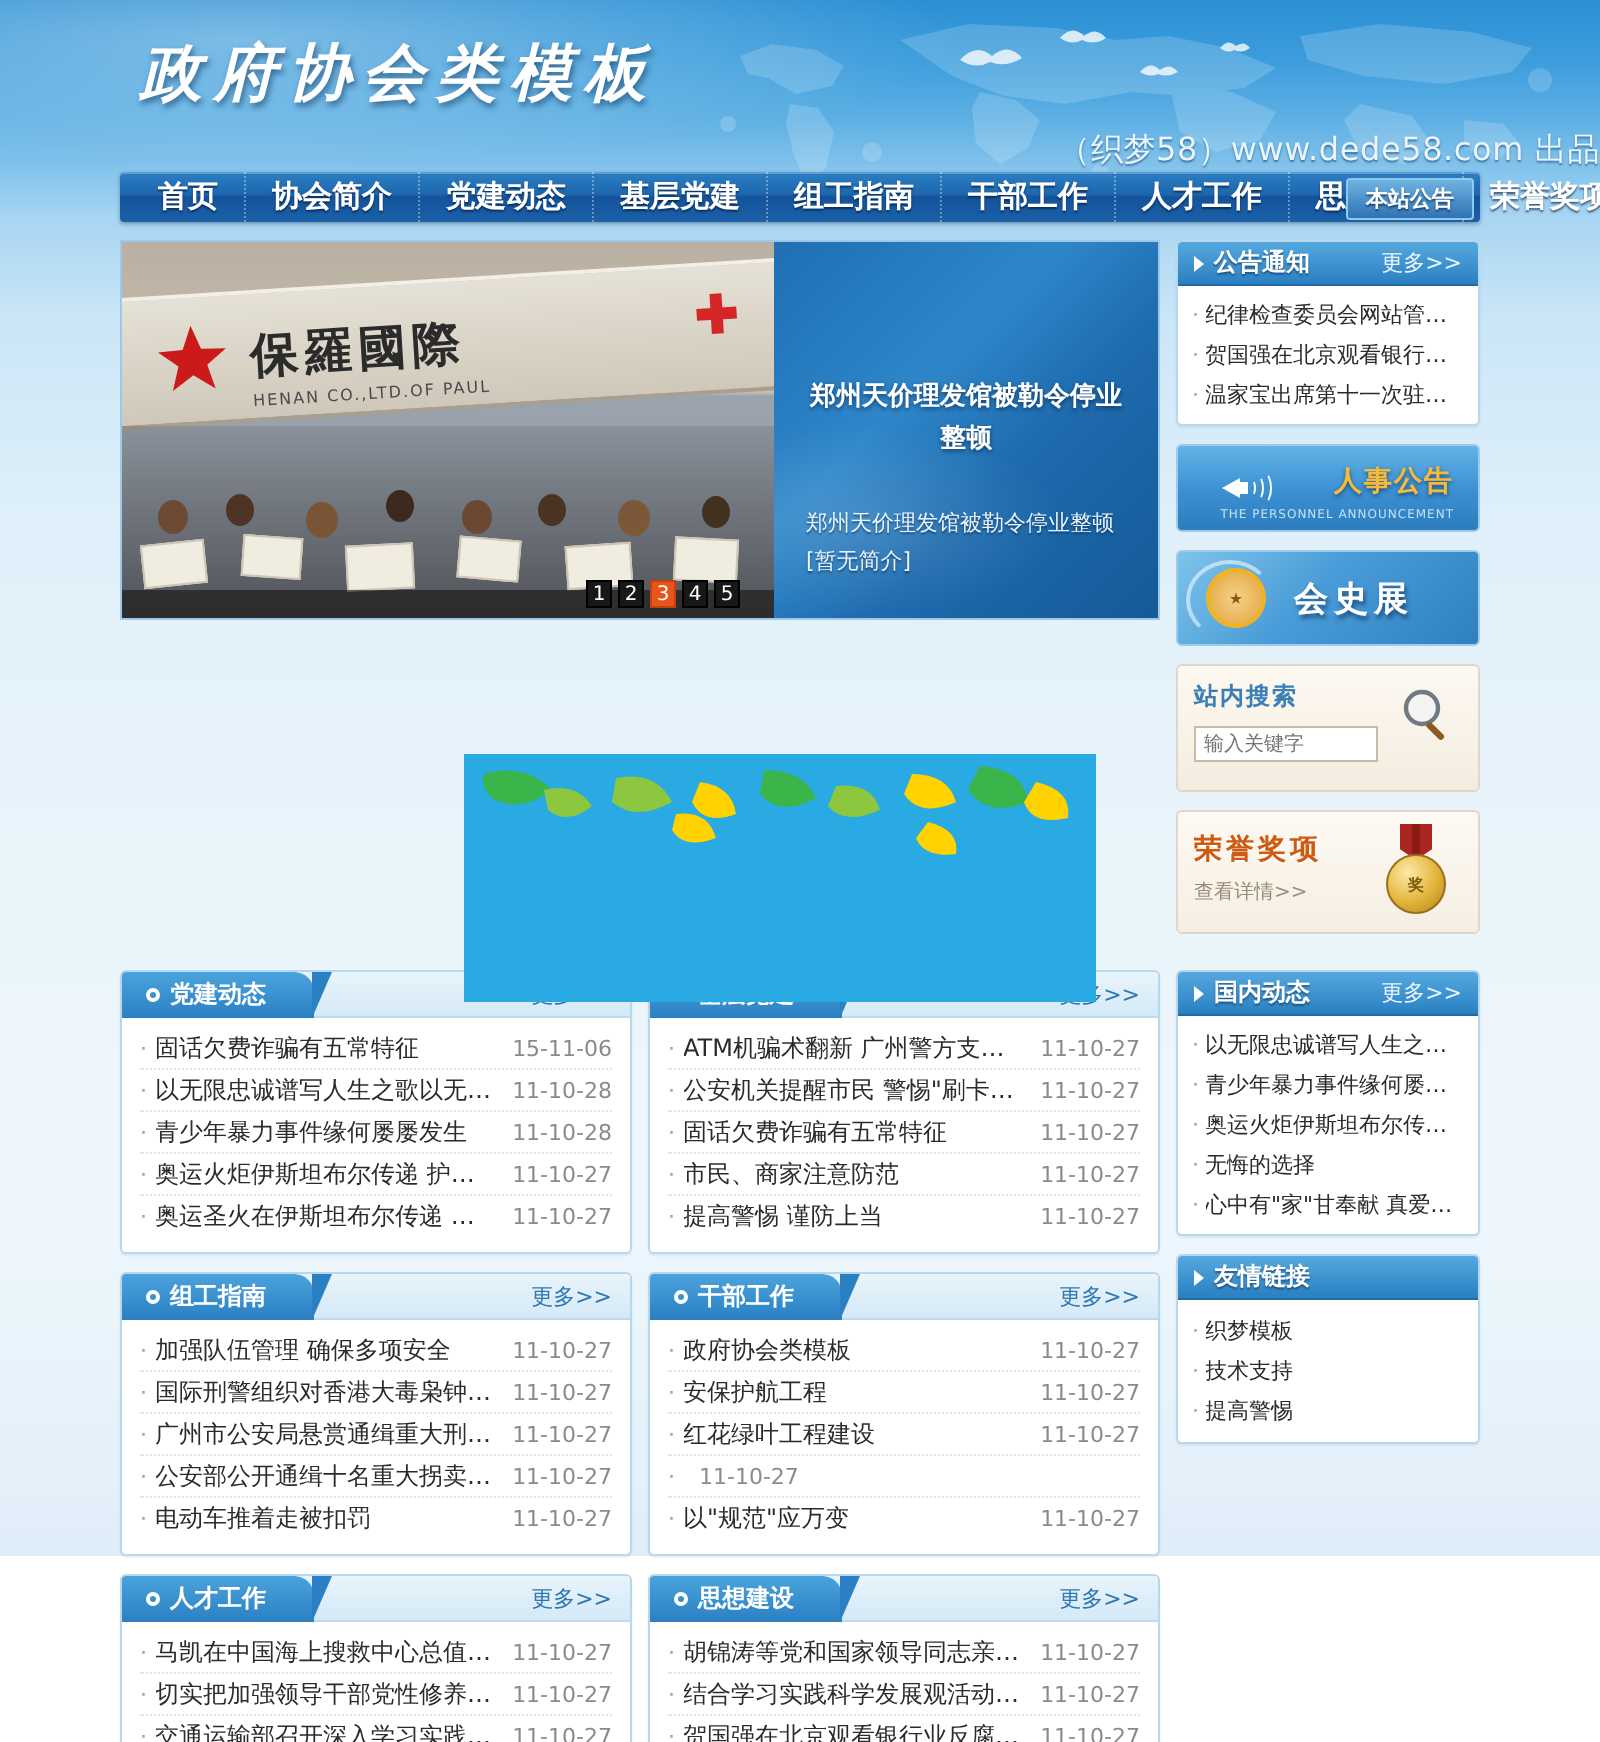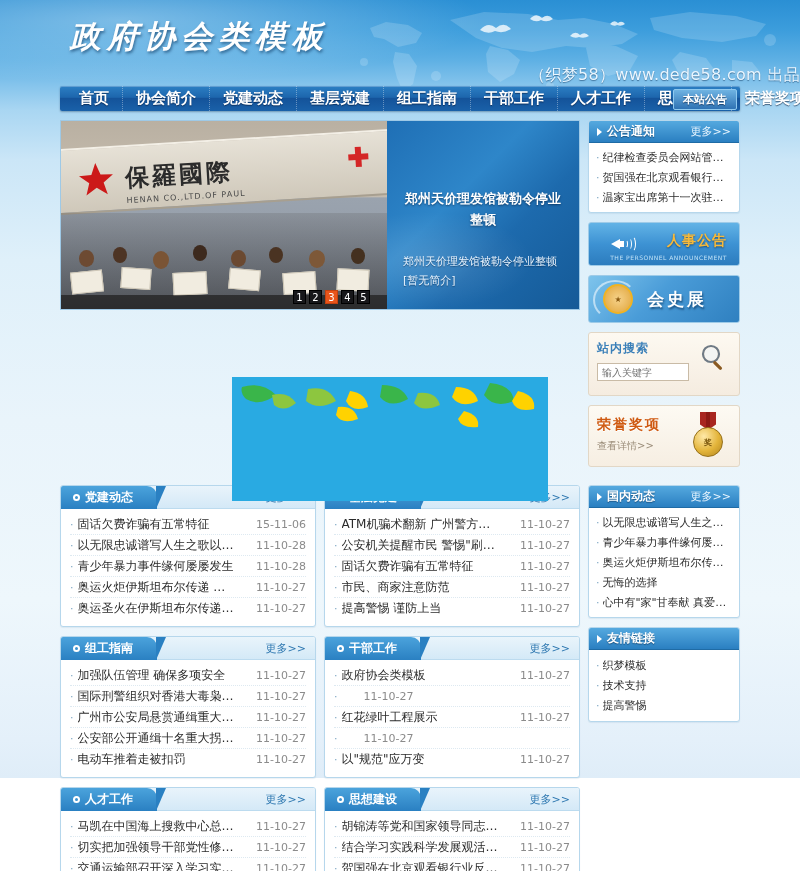--- a/index.html
+++ b/index.html
@@ -185,21 +185,21 @@
     cursor: pointer; font-weight: normal;
   }
   .panel-bd { padding: 5px 9px 7px; }
   .news-li {
     display: flex; align-items: center; height: 21px; font-size: 12px;
     color: #2b2b2b; border-bottom: 1px dotted #dde9f1; cursor: pointer;
   }
   .news-li:last-child { border-bottom: none; }
   .news-li .dot { color: #7fa8c4; margin-right: 4px; font-size: 11px; }
   .news-li .t { flex: 1; overflow: hidden; white-space: nowrap; text-overflow: ellipsis; }
-  .news-li .d { color: #8b8b8b; font-size: 11px; margin-left: 22px; flex: none; }
+  .news-li .d { color: #8b8b8b; font-size: 11px; margin-left: 8px; flex: none; }
 
   
   .panel-hd-blue {
     height: 22px;
     background: linear-gradient(to bottom, #55a9df 0%, #2a7fc1 100%);
     border-bottom: 1px solid #1f6ba5;
     display:flex; align-items:center; padding: 0 8px;
   }
   .panel-hd-blue .ttl {
     color:#fff; font-weight:bold; font-size:12px; display:flex; align-items:center; gap:5px;
@@ -630,25 +630,26 @@
                 <span class="more">更多&gt;&gt;</span>
               </div>
               <div class="panel-bd">
                 <div class="news-li">
                     <span class="dot">·</span>
                     <span class="t">政府协会类模板</span>
                     <span class="d">11-10-27</span>
                   </div>
                 <div class="news-li">
                     <span class="dot">·</span>
-                    <span class="d">11-10-27</span>
-                  </div>
-                <div class="news-li">
-                    <span class="dot">·</span>
-                    <span class="t">红花绿叶工程展示</span>
+                    <span class="t">安保护航工程</span>
+                    <span class="d">11-10-27</span>
+                  </div>
+                <div class="news-li">
+                    <span class="dot">·</span>
+                    <span class="t">红花绿叶工程建设</span>
                     <span class="d">11-10-27</span>
                   </div>
                 <div class="news-li">
                     <span class="dot">·</span>
                     <span class="d">11-10-27</span>
                   </div>
                 <div class="news-li">
                     <span class="dot">·</span>
                     <span class="t">以"规范"应万变</span>
                     <span class="d">11-10-27</span>

